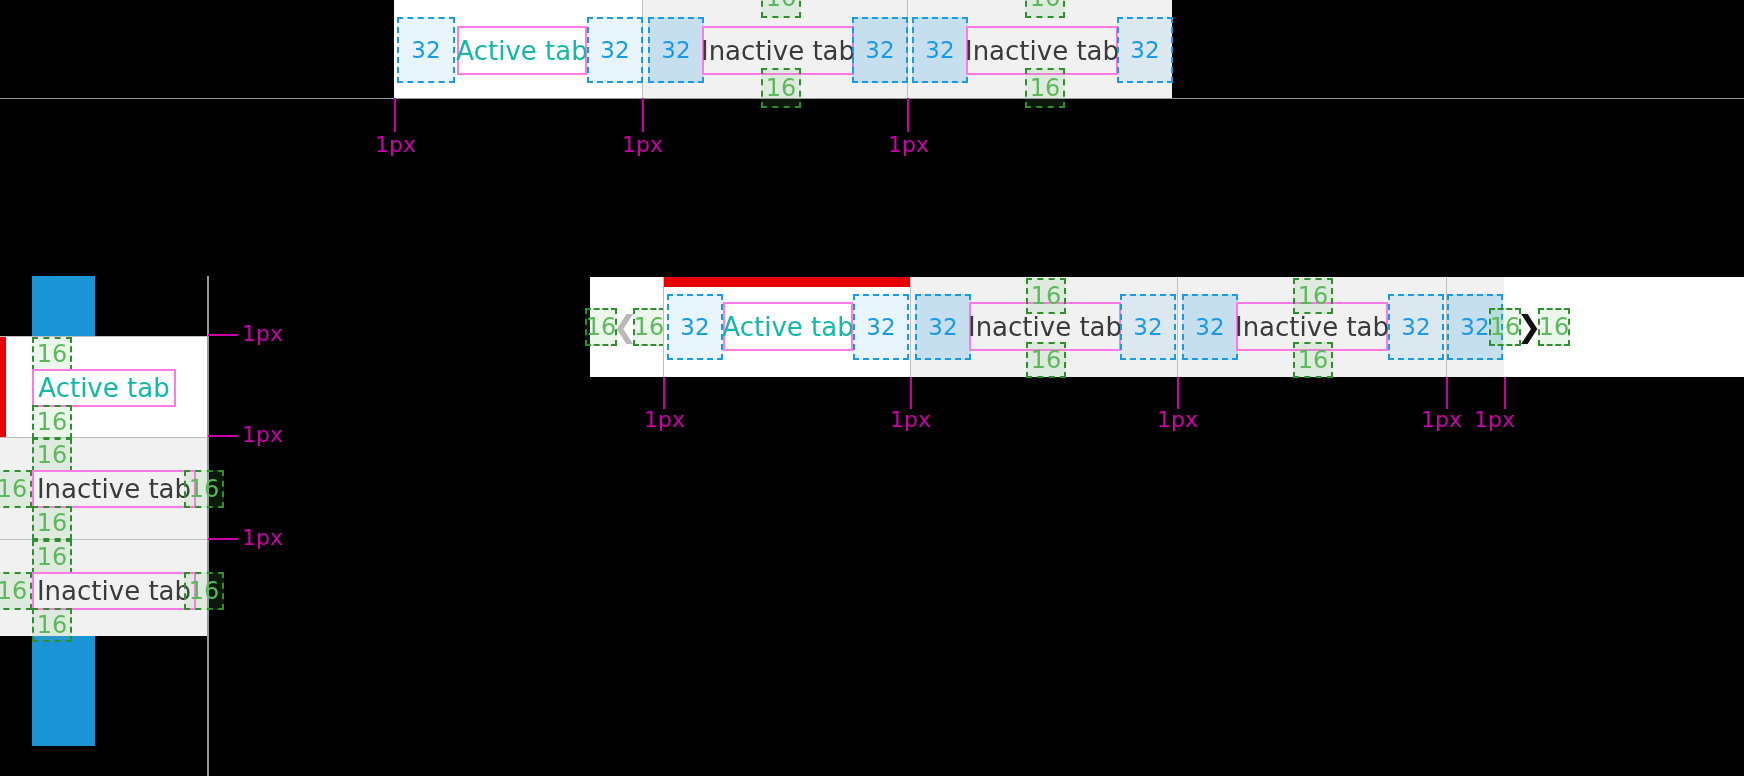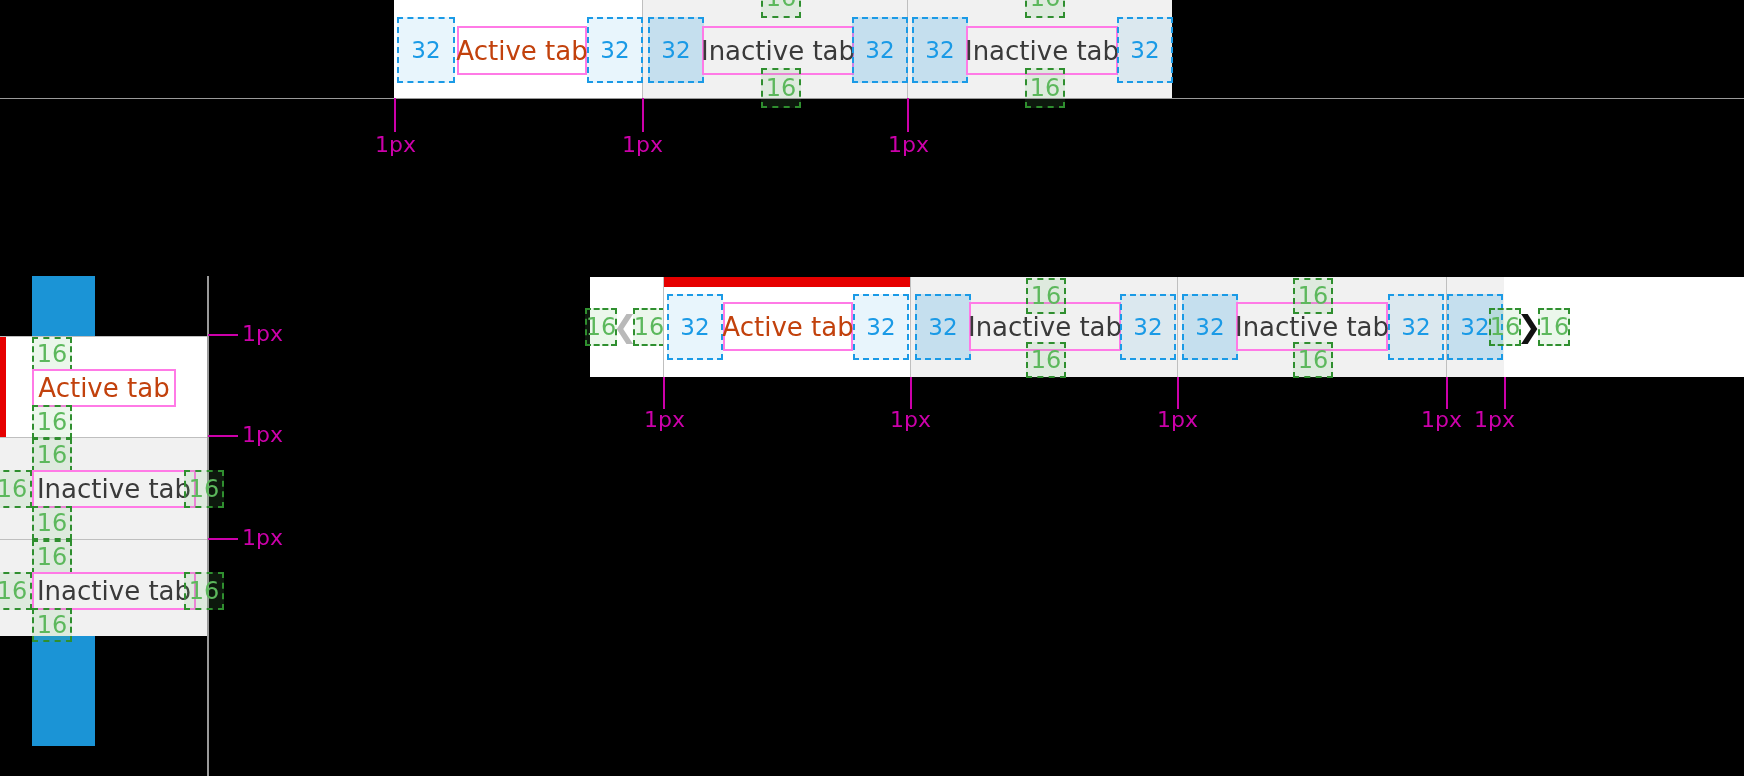--- a/index.html
+++ b/index.html
@@ -17,21 +17,21 @@
   .redbar{position:absolute;background:#e60000;}
   .sep{position:absolute;background:#bfbfbf;}
 
   .tablabel{
     position:absolute;box-sizing:border-box;
     border:2px solid #ff7ae6;
     display:flex;align-items:center;justify-content:center;
     white-space:nowrap;color:#3a3a3a;font-size:26px;line-height:1;
     background:transparent;
   }
-  .tablabel.on{color:#c2410c;}
+  .tablabel.on{color:#14b8a6;}
 
   
   .pad32{
     position:absolute;box-sizing:border-box;
     border:2px dashed #1a9ae6;background:rgba(26,154,230,.10);
     display:flex;align-items:center;justify-content:center;
     color:#1a9ae6;font-size:23px;line-height:1;
   }
   .pad32.deep{background:rgba(26,154,230,.20);}
 

